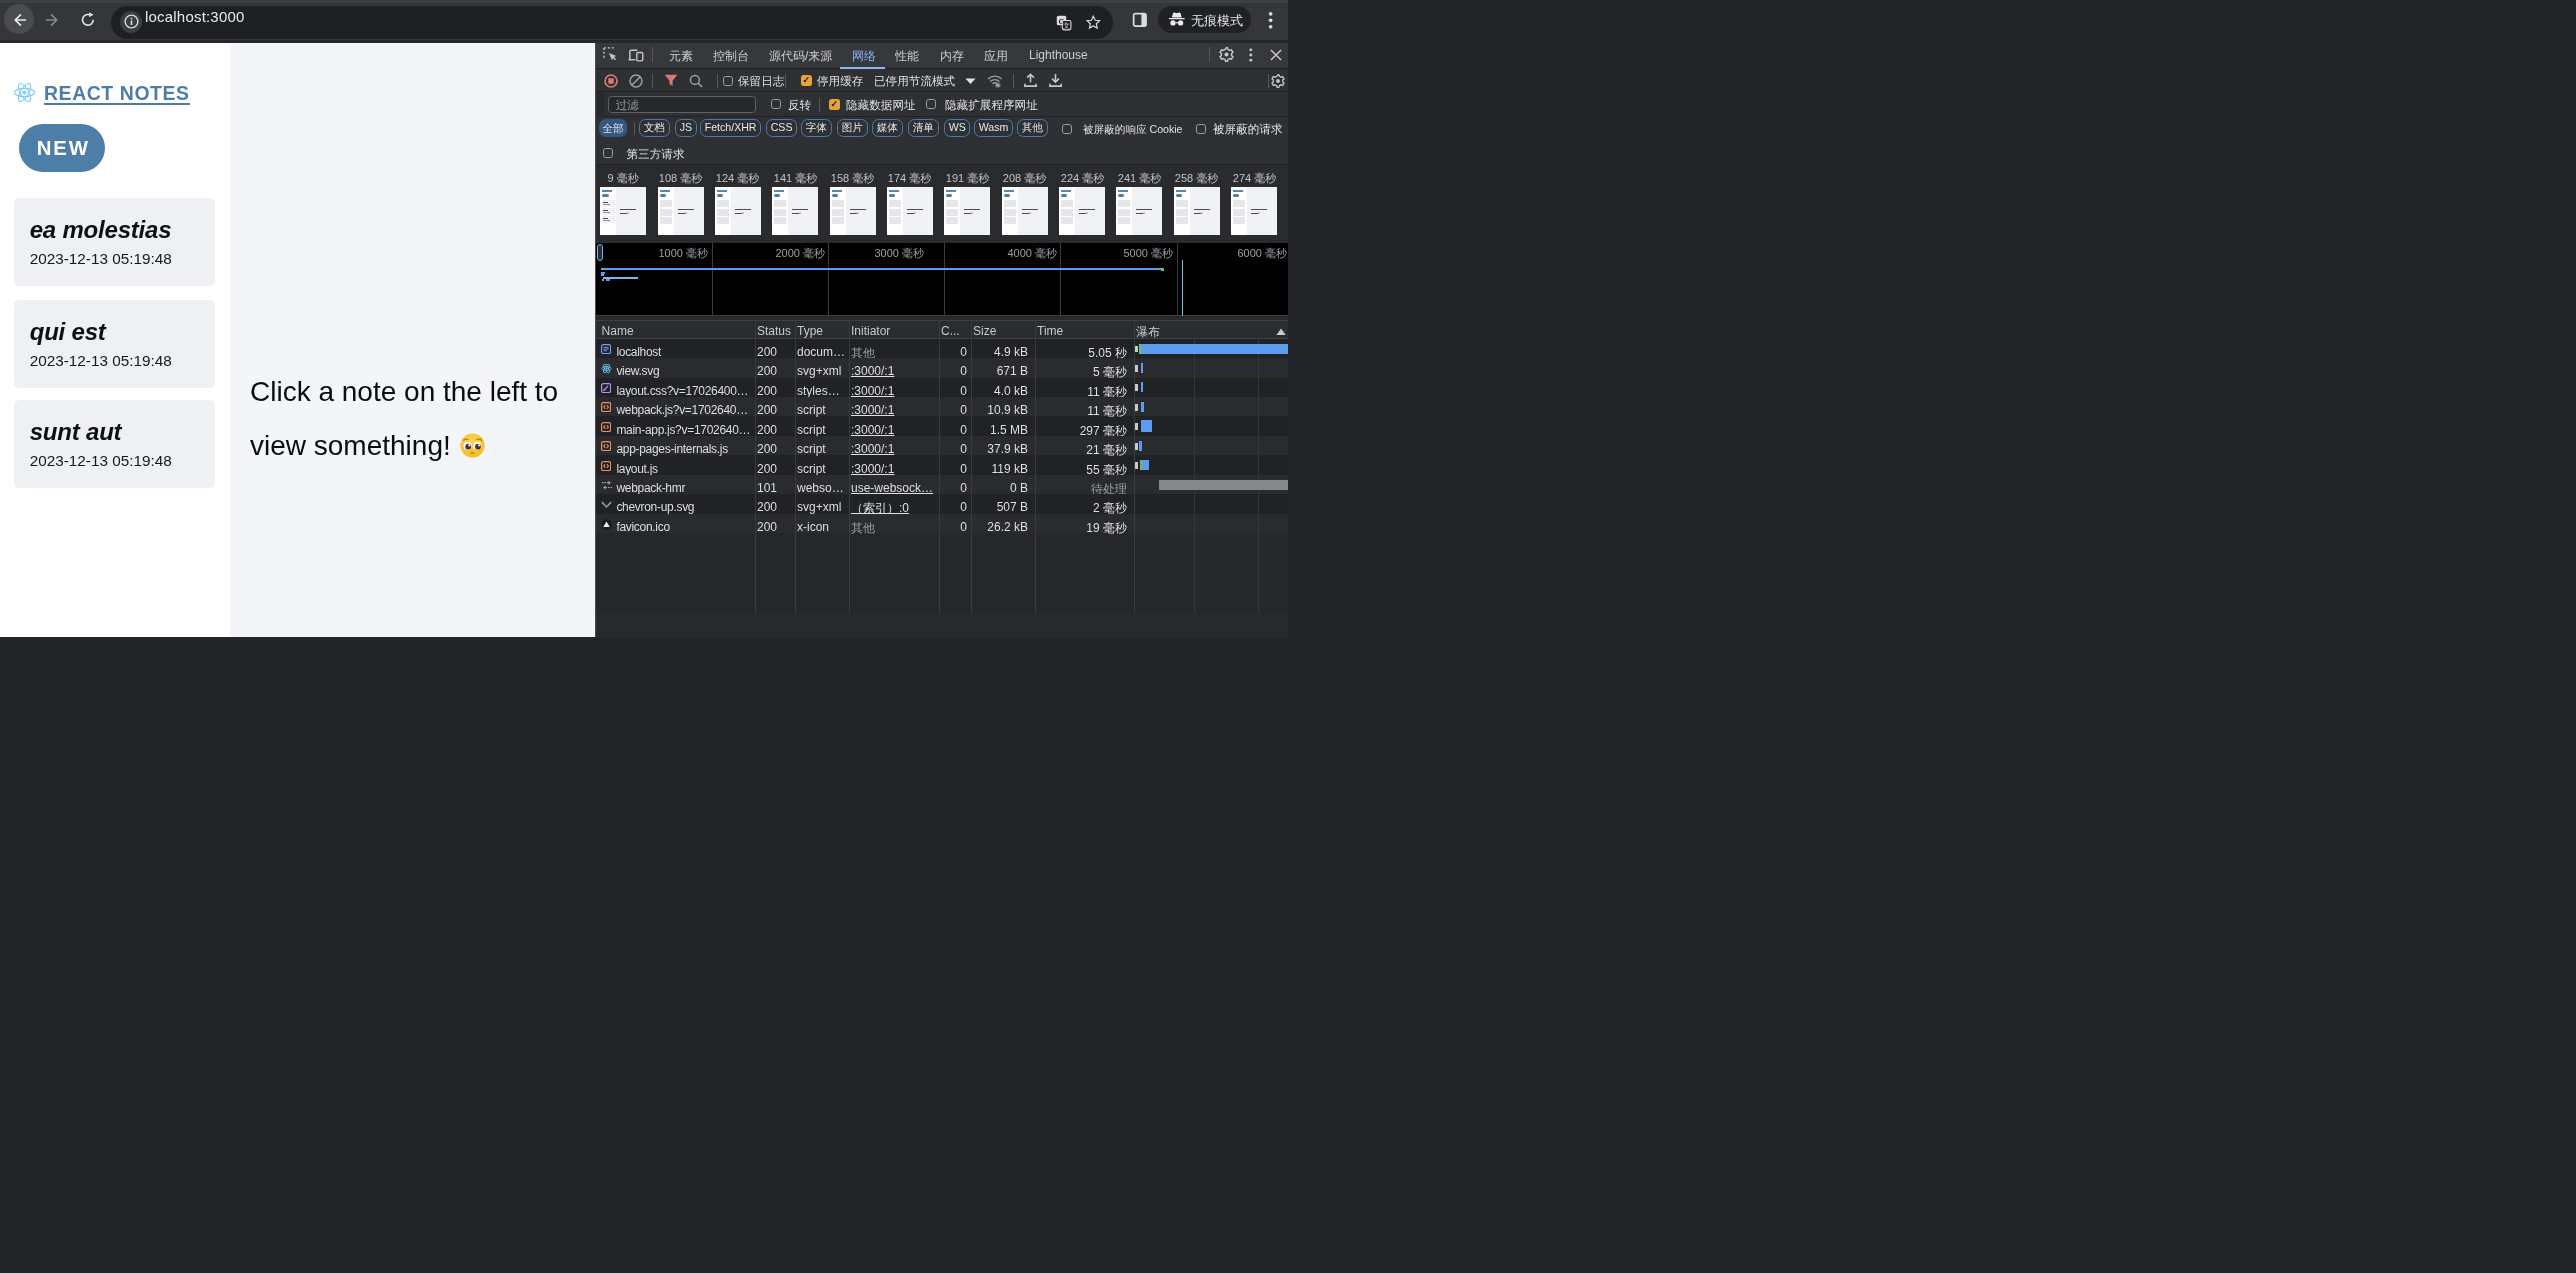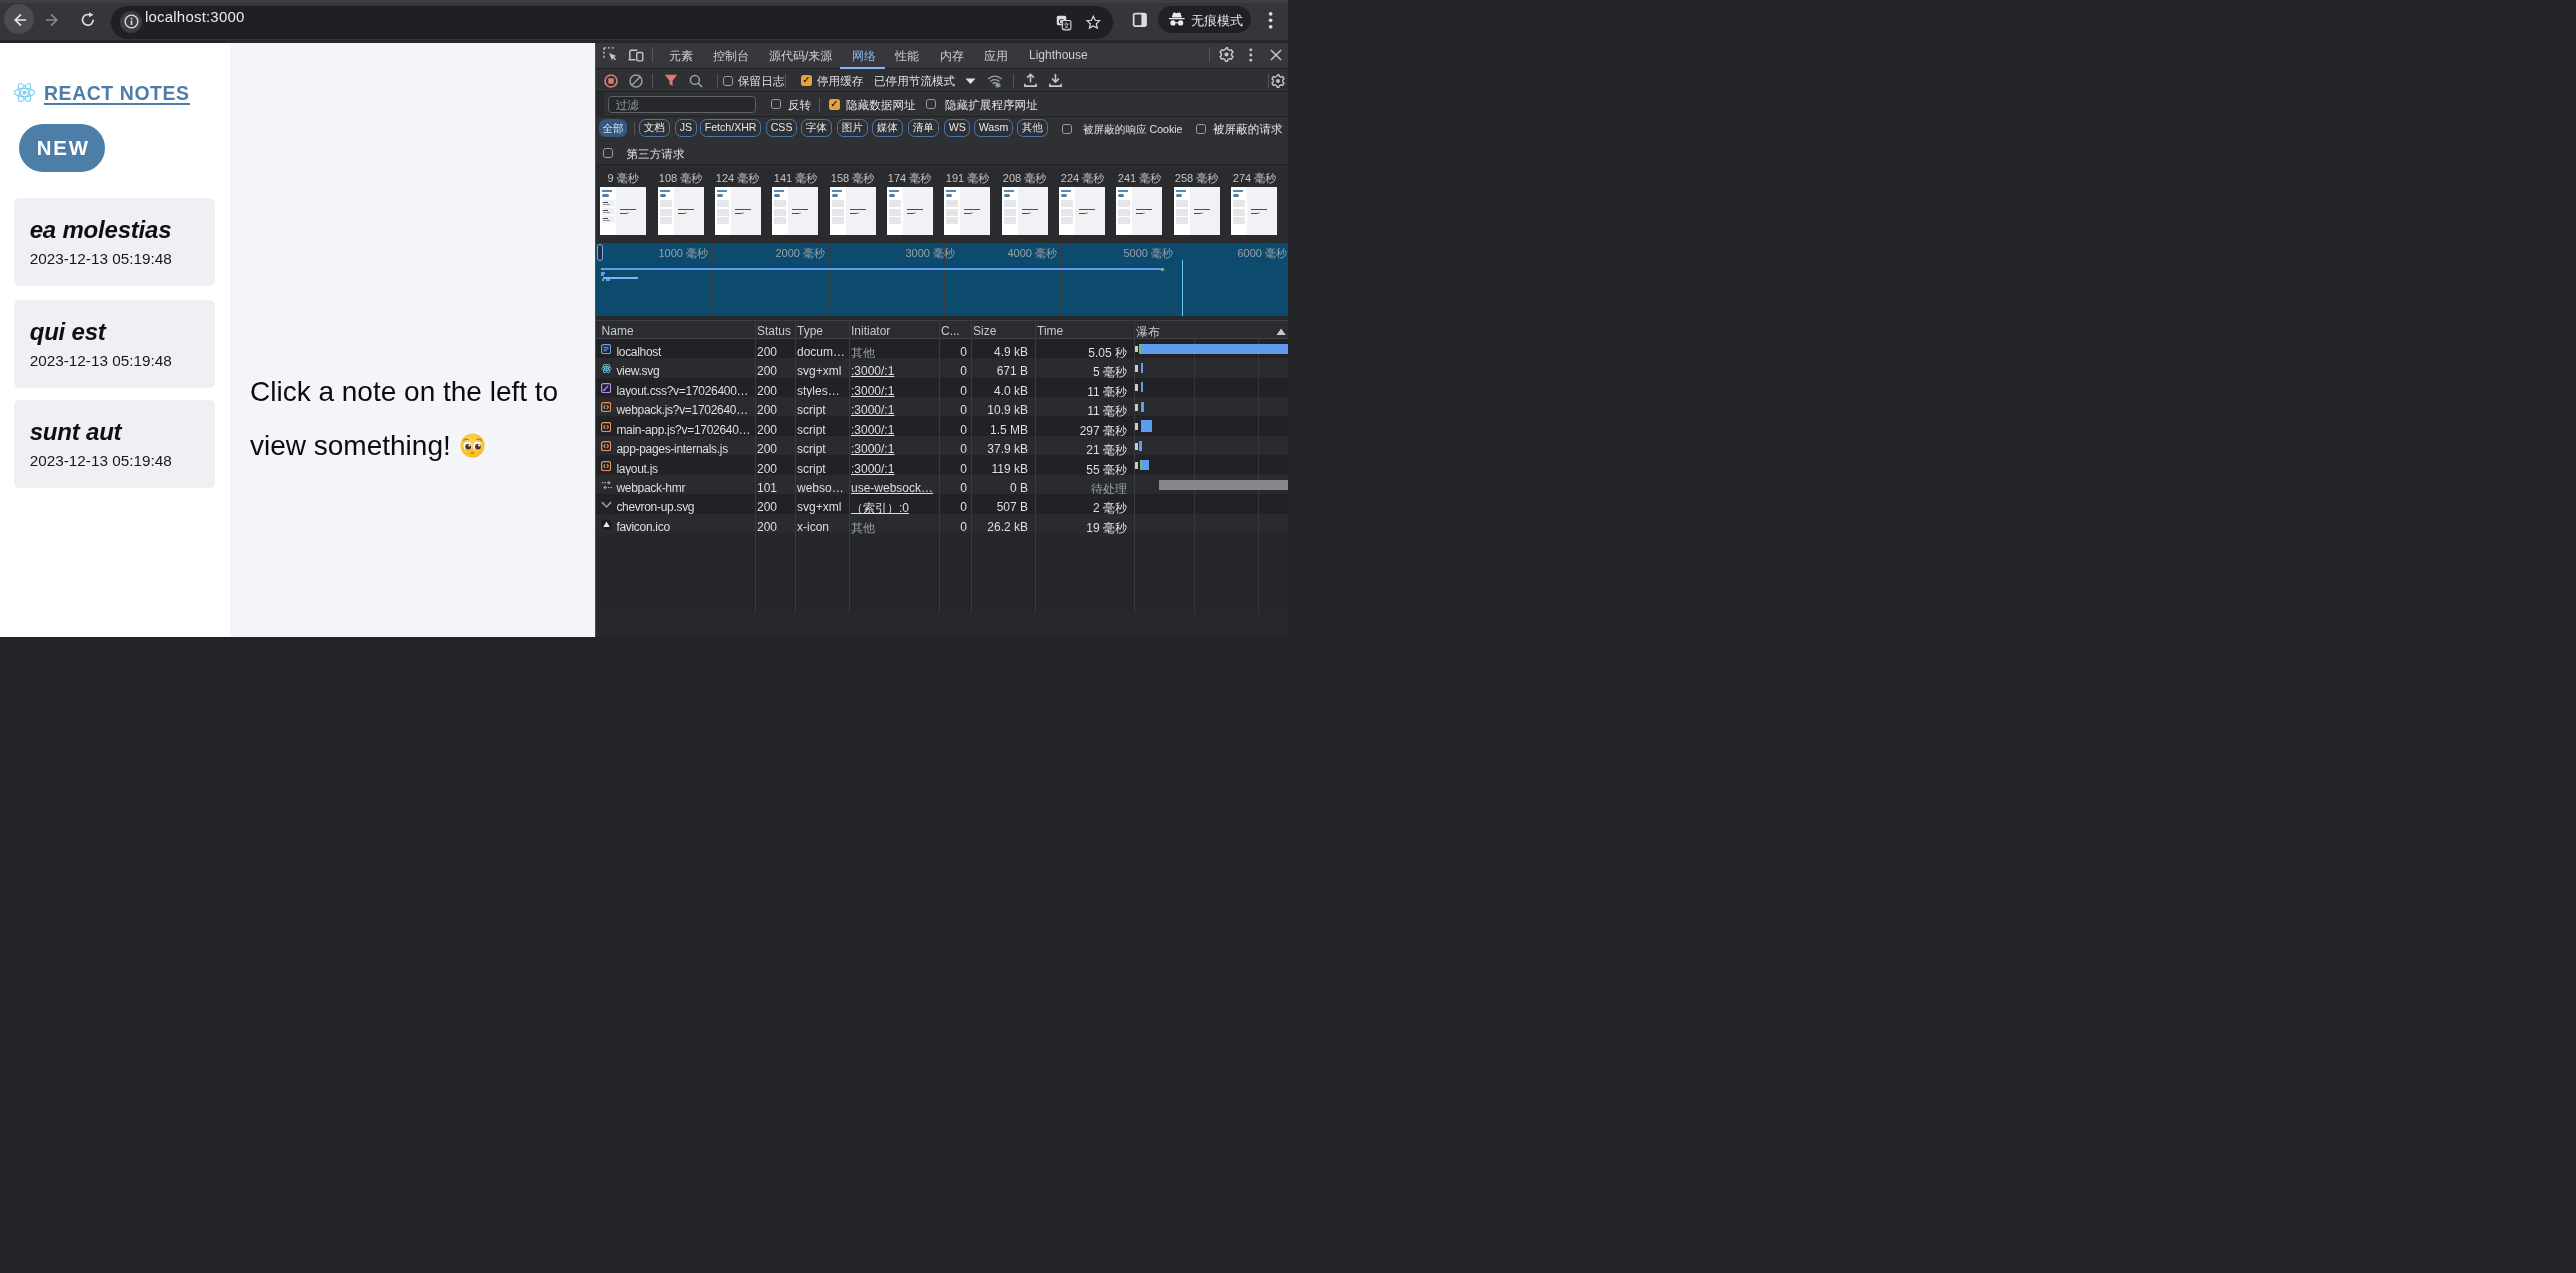--- a/index.html
+++ b/index.html
@@ -30,21 +30,21 @@
 .dt-abs{position:absolute;}
 #tabbar{position:absolute;left:0;top:0;width:693px;height:29px;background:#37383c;border-bottom:0.9px solid #202124;}
 .tab{position:absolute;top:8.3px;font-size:12px;color:#ccced1;white-space:nowrap;}
 .tabsel{color:#8ab4f8;}
 .netunderline{position:absolute;left:244px;top:27px;width:45px;height:2.3px;background:#8ab4f8;}
 #toolbar{position:absolute;left:0;top:29px;width:693px;height:23px;background:#2f3034;border-bottom:0.9px solid #212226;}
 #filterrow{position:absolute;left:0;top:52px;width:693px;height:25px;background:#2f3034;border-bottom:0.9px solid #212226;margin-left:8px;}
 #chipsrow{position:absolute;left:0;top:77px;width:693px;height:23.6px;background:#2f3034;}
 #thirdrow{position:absolute;left:0;top:101px;width:693px;height:24px;background:#2f3034;border-bottom:0.9px solid #212226;}
 #filmstrip{position:absolute;left:0;top:125px;width:693px;height:78px;background:#2a2b2e;padding-left:44px;}
-#overview{position:absolute;left:0;top:203px;width:693px;height:73px;background:#0c4a6e;border-bottom:0.9px solid #3a3b3f;}
+#overview{position:absolute;left:0;top:203px;width:693px;height:73px;background:#000000;border-bottom:0.9px solid #3a3b3f;}
 #tablehead{position:absolute;left:0;top:280px;width:693px;height:19.4px;background:#2b2c30;border-bottom:0.9px solid #3e4044;border-top:0.9px solid #3e4044;}
 #rows{position:absolute;left:0;top:299px;width:693px;height:274px;background:#212226;}
 #statusbar{position:absolute;left:0;top:573px;width:693px;height:23.6px;background:#2c2d31;border-top:0.9px solid #404145;}
 .vsep{position:absolute;width:0.9px;background:#55565a;}
 .cb{position:absolute;width:10.2px;height:10.2px;border-radius:2.8px;border:1.4px solid #9a9da2;}
 .cbc{position:absolute;width:11px;height:11px;border-radius:2.8px;background:#e9a13c;color:#202124;font-size:9.3px;font-weight:bold;text-align:center;line-height:11px;}
 .lbl{position:absolute;font-size:11.6px;color:#dfe1e5;white-space:nowrap;}
 .chip{position:absolute;top:2.3px;height:18px;border-radius:6.5px;border:1.4px solid #4a79ae;color:#e4e8ec;font-size:10.6px;line-height:15.7px;padding:0 3.7px;white-space:nowrap;}
 .chipsel{background:#35567f;border:none;line-height:18px;color:#d7e2ef;}
 .thumb{position:absolute;top:22px;width:46px;height:48px;background:#fff;overflow:hidden;}
@@ -446,21 +446,21 @@
 <div class="mini" style="left:20px;top:25.5px;width:6.5px;height:1px;background:#4a4e54"></div>
 <div class="mini" style="left:27px;top:25px;width:1.9px;height:1.9px;background:#e0ae45;border-radius:50%"></div>
 </div>
 </div>
 <div id="overview">
 <div class="gridline" style="left:116px"></div>
 <div class="glabel" style="left:38px">1000 毫秒</div>
 <div class="gridline" style="left:232px"></div>
 <div class="glabel" style="left:155px">2000 毫秒</div>
 <div class="gridline" style="left:348px"></div>
-<div class="glabel" style="left:285px">3000 毫秒</div>
+<div class="glabel" style="left:254px">3000 毫秒</div>
 <div class="gridline" style="left:464px"></div>
 <div class="glabel" style="left:387px">4000 毫秒</div>
 <div class="gridline" style="left:581px"></div>
 <div class="glabel" style="left:503px">5000 毫秒</div>
 <div class="glabel" style="left:617px">6000 毫秒</div>
 <div class="dt-abs" style="left:0.5px;top:0.5px;width:6.5px;height:17.6px;border-radius:3.2px;border:1.4px solid #7fa7ee;background:#2b2c2f"></div>
 <div class="dt-abs" style="left:4.6px;top:25px;width:563px;height:2.3px;background:#5f9cf0"></div>
 <div class="dt-abs" style="left:4.6px;top:25px;width:2.8px;height:2.3px;background:#6fbf61"></div>
 <div class="dt-abs" style="left:565px;top:25px;width:2.8px;height:3px;background:#6fbf61"></div>
 <div class="dt-abs" style="left:5.1px;top:29px;width:3.7px;height:1.9px;background:#5f9cf0"></div>

